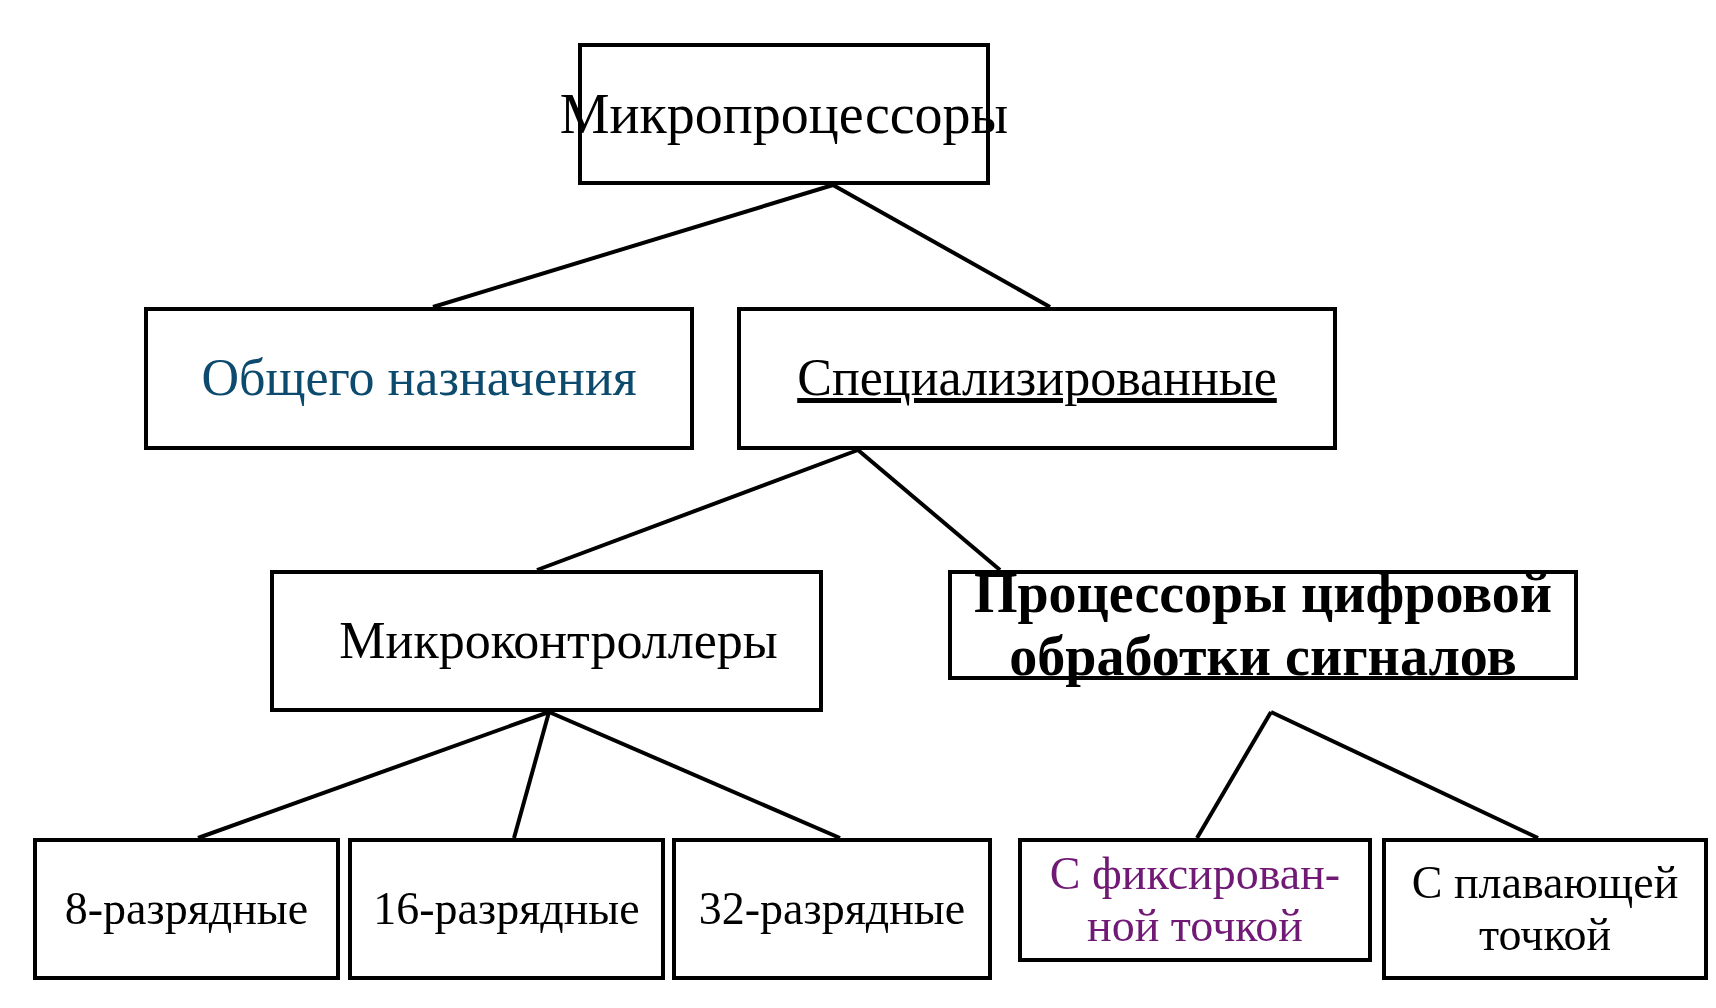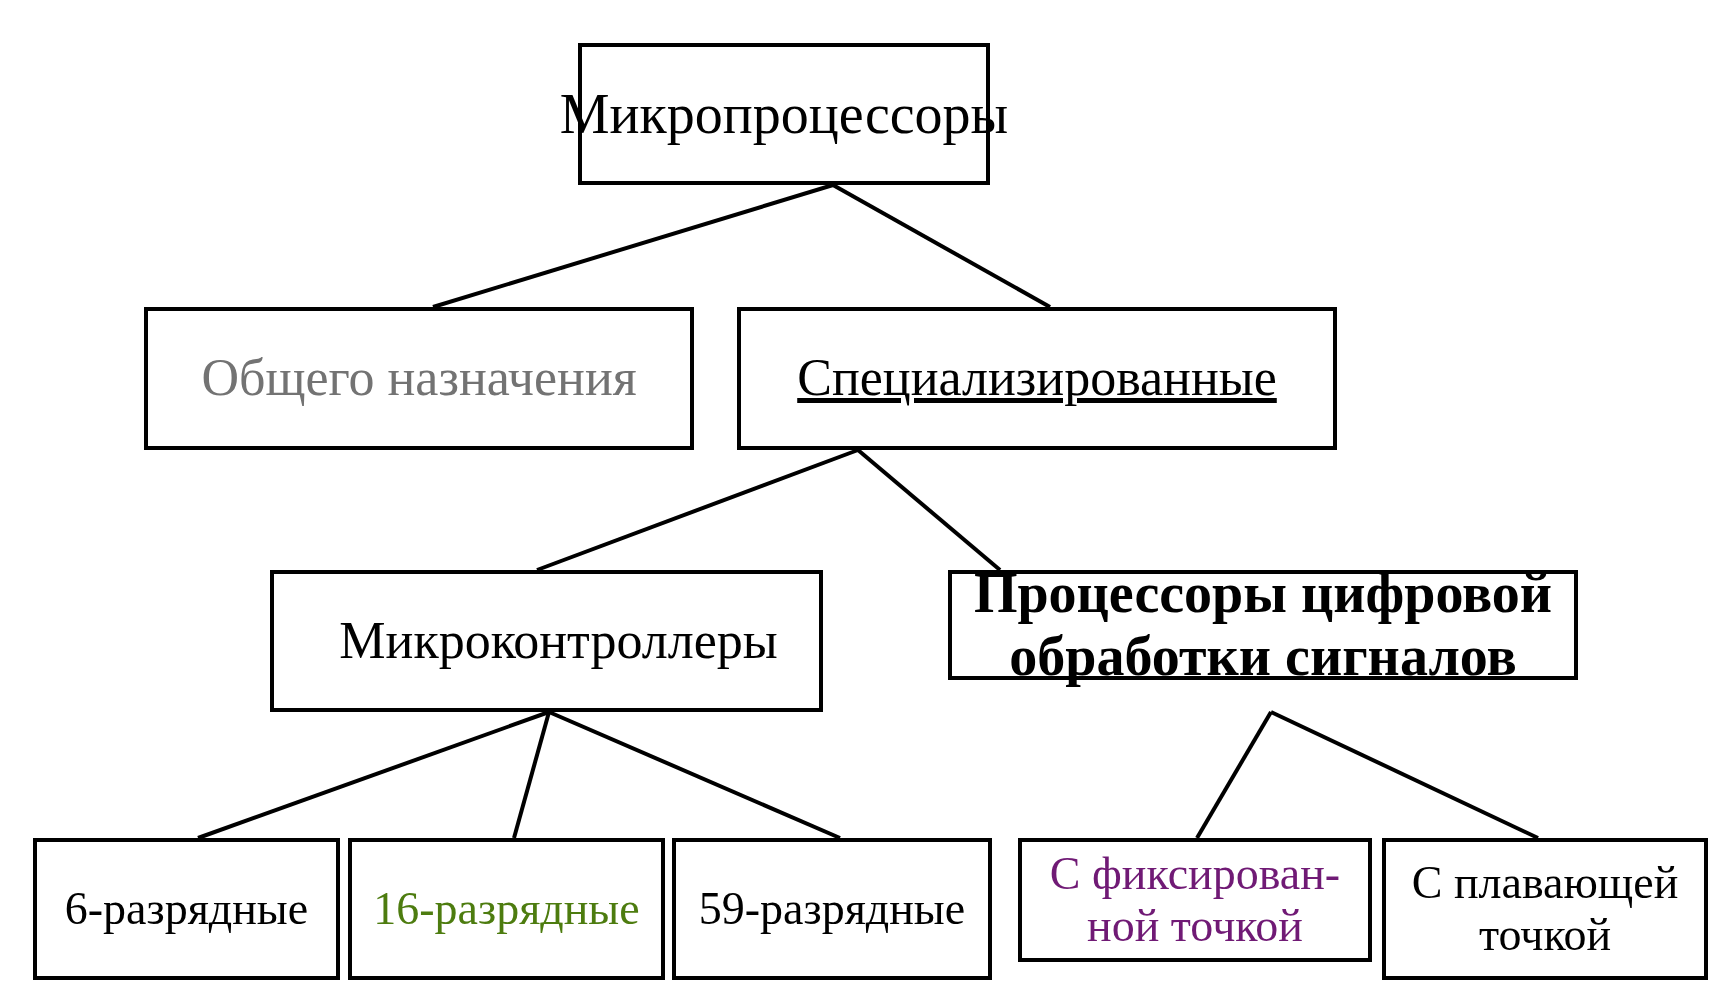--- a/index.html
+++ b/index.html
@@ -55,41 +55,41 @@
       <line x1="549" y1="712" x2="198" y2="838" stroke="#000000" stroke-width="4"></line>
       <line x1="549" y1="712" x2="514" y2="838" stroke="#000000" stroke-width="4"></line>
       <line x1="549" y1="712" x2="840" y2="838" stroke="#000000" stroke-width="4"></line>
       <line x1="1271" y1="712" x2="1197" y2="838" stroke="#000000" stroke-width="4"></line>
       <line x1="1271" y1="712" x2="1538" y2="838" stroke="#000000" stroke-width="4"></line>
     </svg>
   <div id="node-layer">
       <div class="node" style="left: 578px; top: 43px; width: 412px; height: 142px; font-size: 56px; border-color: rgb(0, 0, 0); background: rgb(255, 255, 255); color: rgb(0, 0, 0);">
         <span class="label">Микропроцессоры</span>
       </div>
-      <div class="node" style="left: 144px; top: 307px; width: 550px; height: 143px; font-size: 52px; border-color: rgb(0, 0, 0); background: rgb(255, 255, 255); color: #737373; align-items: center;">
+      <div class="node" style="left: 144px; top: 307px; width: 550px; height: 143px; font-size: 52px; border-color: rgb(0, 0, 0); background: rgb(255, 255, 255); color: #0c4a6e; align-items: center;">
         <span class="label">Общего назначения</span>
       </div>
       <div class="node" style="left: 737px; top: 307px; width: 600px; height: 143px; font-size: 52px; border-color: rgb(0, 0, 0); background: rgb(255, 255, 255); color: rgb(0, 0, 0); text-decoration: underline;">
         <span class="label">Специализированные</span>
       </div>
       <div class="node" style="left: 270px; top: 570px; width: 553px; height: 142px; font-size: 52px; border-color: rgb(0, 0, 0); background: rgb(255, 255, 255); color: rgb(0, 0, 0); padding-left: 32px;">
         <span class="label">Микроконтроллеры</span>
       </div>
       <div class="node" style="left: 948px; top: 570px; width: 630px; height: 110px; font-size: 56px; border-color: rgb(0, 0, 0); background: rgb(255, 255, 255); color: rgb(0, 0, 0); font-weight: bold;">
         <span class="label">Процессоры цифровой
 обработки сигналов</span>
       </div>
       <div class="node" style="left: 33px; top: 838px; width: 307px; height: 142px; font-size: 46px; border-color: rgb(0, 0, 0); background: rgb(255, 255, 255); color: rgb(0, 0, 0);">
-        <span class="label">6-разрядные</span>
+        <span class="label">8-разрядные</span>
       </div>
-      <div class="node" style="left: 348px; top: 838px; width: 317px; height: 142px; font-size: 46px; border-color: rgb(0, 0, 0); background: rgb(255, 255, 255); color: #4d7c0f;">
+      <div class="node" style="left: 348px; top: 838px; width: 317px; height: 142px; font-size: 46px; border-color: rgb(0, 0, 0); background: rgb(255, 255, 255); color: #000000;">
         <span class="label">16-разрядные</span>
       </div>
       <div class="node" style="left: 672px; top: 838px; width: 320px; height: 142px; font-size: 46px; border-color: rgb(0, 0, 0); background: rgb(255, 255, 255); color: rgb(0, 0, 0);">
-        <span class="label">59-разрядные</span>
+        <span class="label">32-разрядные</span>
       </div>
       <div class="node" style="left: 1018px; top: 838px; width: 354px; height: 124px; font-size: 46px; border-color: rgb(0, 0, 0); background: rgb(255, 255, 255); color: #701a75;">
         <span class="label">С фиксирован-
 ной точкой</span>
       </div>
       <div class="node" style="left: 1382px; top: 838px; width: 326px; height: 142px; font-size: 46px; border-color: rgb(0, 0, 0); background: rgb(255, 255, 255); color: rgb(0, 0, 0);">
         <span class="label">С плавающей
 точкой</span>
       </div>
     </div>

